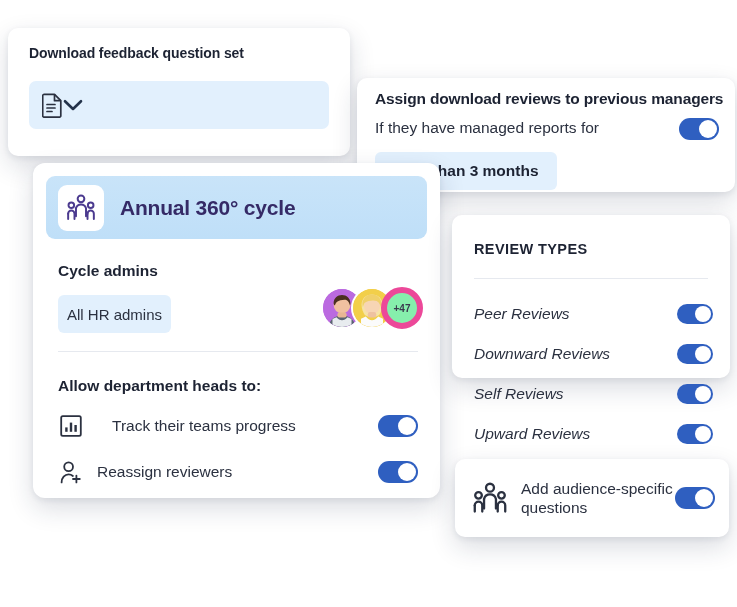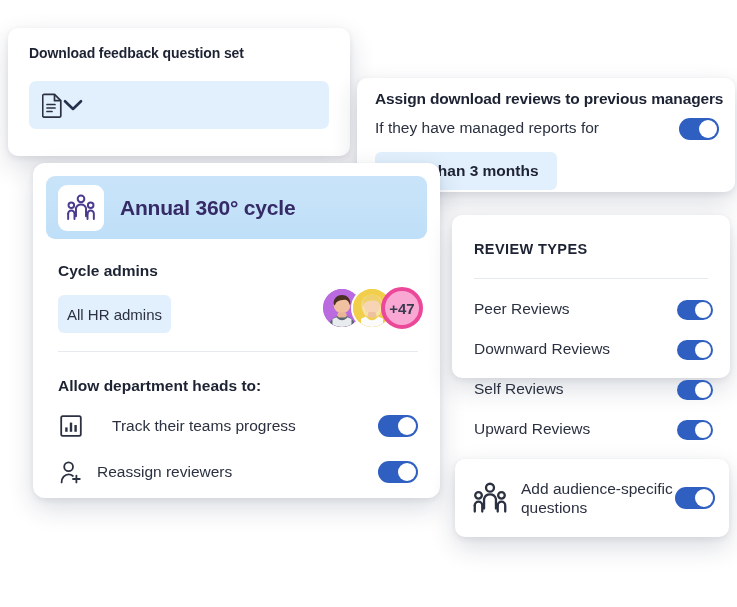--- a/index.html
+++ b/index.html
@@ -185,28 +185,28 @@
     box-sizing: border-box;
     overflow: hidden;
     position: relative;
     margin-left: -12px;
     flex: 0 0 auto;
   }
   .avatar:first-child { margin-left: 0; }
   .avatar.purple { background: #bb6ae0; }
   .avatar.yellow { background: #f2cf4a; }
   .avatar.count {
-    background: #f9a8d4;
+    background: #86efac;
     display: flex;
     align-items: center;
     justify-content: center;
-    font-size: 15px;
+    font-size: 10px;
     font-weight: bold;
     color: #3a3a4e;
-    border: 4px solid #ec4899;
+    border: 6px solid #ec4899;
   }
   .divider {
     position: absolute;
     left: 25px;
     right: 22px;
     top: 188px;
     height: 1px;
     background: #e6e9ef;
   }
   #lbl-allow-heads { left: 25px; top: 214px; }
@@ -257,22 +257,23 @@
     top: 63px;
     height: 1px;
     background: #e6e9ef;
   }
   .rt-row {
     position: absolute;
     left: 22px;
     right: 17px;
     height: 28px;
     display: flex;
-    align-items: flex-start;
+    align-items: center;
     justify-content: space-between;
+    font-style: italic;
   }
   .rt-row .rt-label {
     font-size: 15.5px;
     color: #2b3140;
   }
 
   
   #card-audience {
     left: 455px;
     top: 459px;

